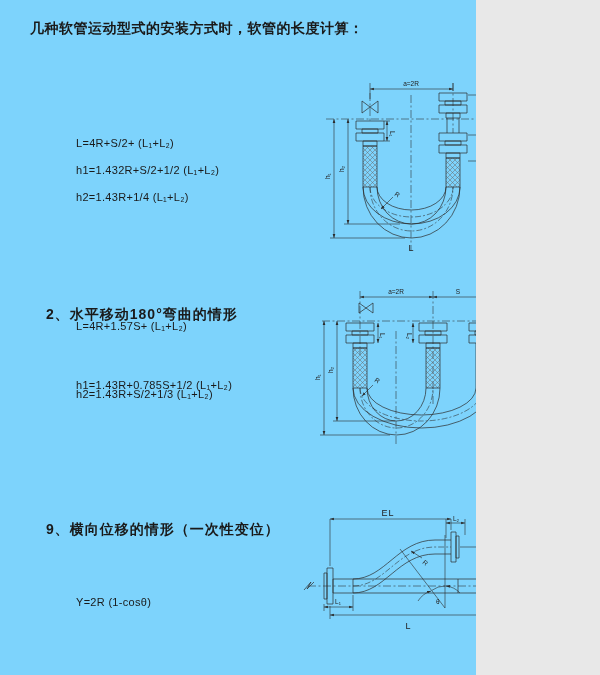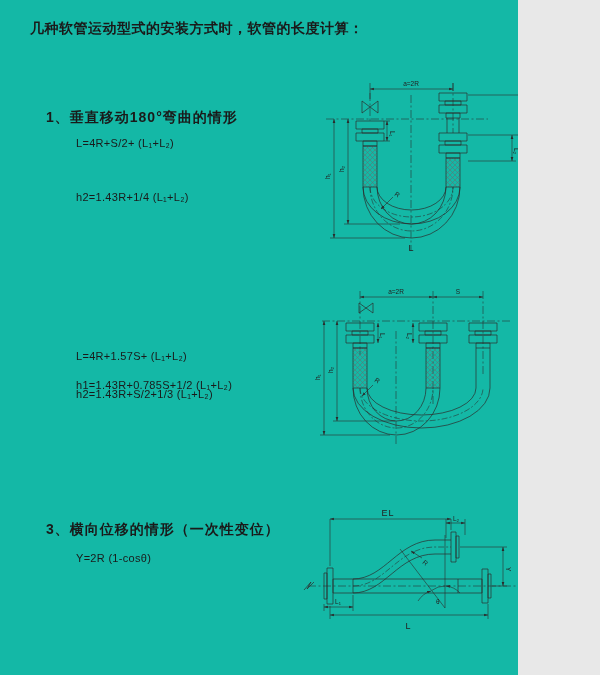--- a/index.html
+++ b/index.html
@@ -1,46 +1,47 @@
 <!DOCTYPE html>
 <html><head>
 <meta charset="utf-8">
 <style>
   html,body{margin:0;padding:0;background:#e8e8e8;}
-  .page{position:relative;width:518px;height:675px;background:#14b8a6;
+  .page{position:relative;width:476px;height:675px;background:#7dd3fc;
         font-family:"Liberation Sans","DejaVu Sans",sans-serif;color:#1a1a1a;overflow:hidden;}
   .title{position:absolute;left:30px;top:20px;font-size:14px;font-weight:bold;letter-spacing:.5px;}
   .sec-heading{position:absolute;left:46px;font-size:14px;font-weight:bold;letter-spacing:1px;}
   .formula{position:absolute;left:76px;font-size:11px;letter-spacing:.3px;}
   svg.diagram{position:absolute;}
   svg.diagram *{vector-effect:non-scaling-stroke;}
   .ln{stroke:#2b2b2b;stroke-width:.7;fill:none;}
   .cl{stroke:#2b2b2b;stroke-width:.55;fill:none;stroke-dasharray:8 2.5 2 2.5;}
   .cla{stroke:#2b2b2b;stroke-width:.55;fill:none;stroke-dasharray:6 2 2 2;}
   .dim{stroke:#2b2b2b;stroke-width:.6;fill:none;}
   .lab{fill:#222;font-size:6.5px;font-family:"Liberation Sans",sans-serif;}
   .lab-big{fill:#222;font-size:9px;font-family:"Liberation Sans",sans-serif;}
 </style>
 </head>
 <body>
 
 <div class="page">
 
   <div class="title">几种软管运动型式的安装方式时，软管的长度计算：</div>
 
-  <div class="sec-heading" style="top:109px">1、垂直移动180°弯曲的情形</div>
   <div class="formula" style="top:137px">L=4R+S/2+ (L₁+L₂)</div>
+  <div class="formula" style="top:164px">h1=1.432R+S/2+1/2 (L₁+L₂)</div>
   <div class="formula" style="top:191px">h2=1.43R+1/4 (L₁+L₂)</div>
 
-  <div class="formula" style="top:350px">L=4R+1.57S+ (L₁+L₂)</div>
+  <div class="sec-heading" style="top:306px">2、水平移动180°弯曲的情形</div>
+  <div class="formula" style="top:320px">L=4R+1.57S+ (L₁+L₂)</div>
   <div class="formula" style="top:379px">h1=1.43R+0.785S+1/2 (L₁+L₂)</div>
   <div class="formula" style="top:388px">h2=1.43R+S/2+1/3 (L₁+L₂)</div>
 
-  <div class="sec-heading" style="top:521px">3、横向位移的情形（一次性变位）</div>
-  <div class="formula" style="top:552px">Y=2R (1-cosθ)</div>
+  <div class="sec-heading" style="top:521px">9、横向位移的情形（一次性变位）</div>
+  <div class="formula" style="top:596px">Y=2R (1-cosθ)</div>
 
   <svg class="diagram" style="left:310px;top:75px" width="290" height="180" viewBox="0 0 290 180">
     <defs>
       <marker id="a1" markerWidth="8" markerHeight="8" refX="6.5" refY="3" orient="auto-start-reverse">
         <path d="M0,0.8 L6.5,3 L0,5.2 Z" fill="#2b2b2b"></path>
       </marker>
       <pattern id="b1" width="5" height="5" patternUnits="userSpaceOnUse">
         <path d="M0,0 L5,5 M5,0 L0,5" stroke="#6a6a6a" stroke-width="0.5"></path>
       </pattern>
     </defs>

